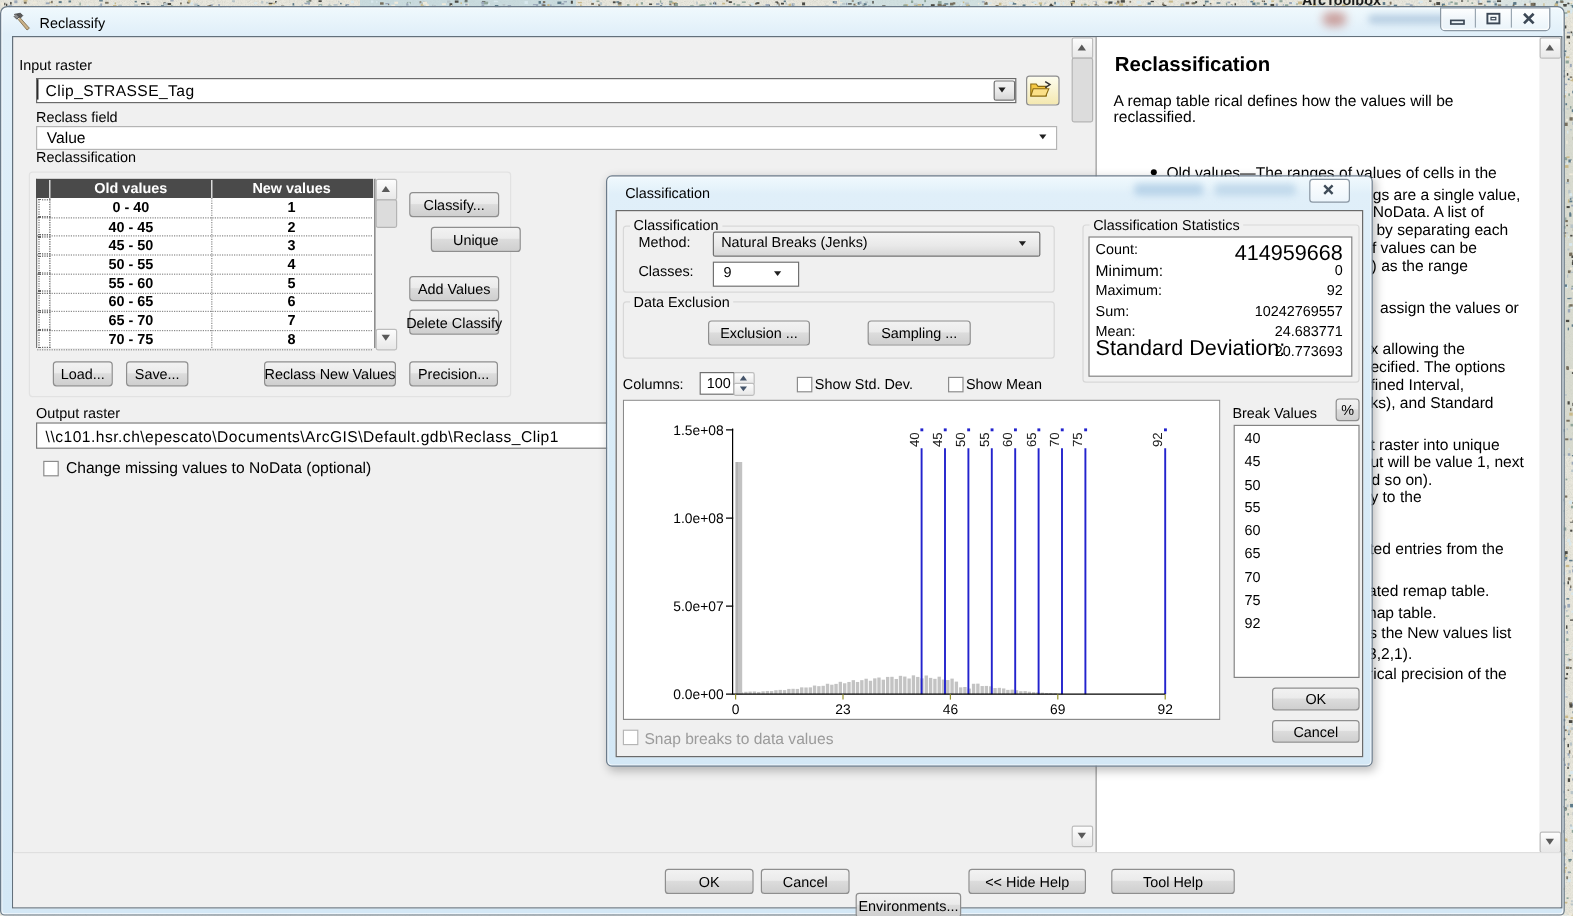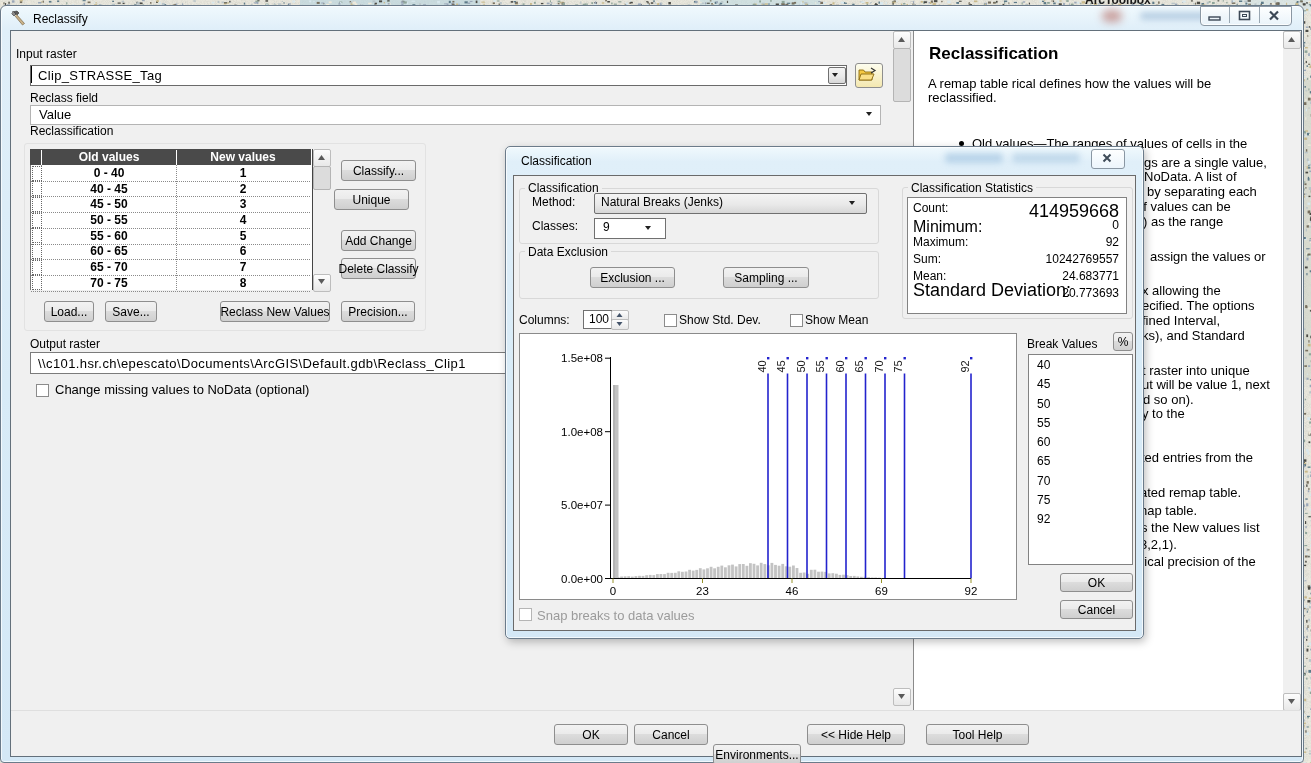--- a/index.html
+++ b/index.html
@@ -1002,22 +1002,22 @@
 <div class="abs" style="left:313px;top:149px;width:17px;height:141px;background:#f0f0f0"></div>
 <div class="sbb" style="left:313px;top:149px;width:16px;height:16px"></div>
 <div class="sbb" style="left:313px;top:274px;width:16px;height:16px"></div>
 <div class="sbb" style="left:313px;top:166px;width:16px;height:22px;background:#dcdcdc;border-color:#b4b4b4"></div>
 <svg class="abs" style="left:313px;top:149px" width="17" height="141" xmlns="http://www.w3.org/2000/svg">
 <path d="M8.5 6 L12 11 L5 11 Z" fill="#5a5a5a"></path>
 <path d="M8.5 135 L12 130 L5 130 Z" fill="#5a5a5a"></path>
 </svg>
 
 <div class="btn" style="left:341px;top:160px;width:73px;height:19px">Classify...</div>
-<div class="btn" style="left:334px;top:189px;width:73px;height:19px">Unique</div>
-<div class="btn" style="left:341px;top:230px;width:73px;height:19px">Add Change</div>
+<div class="btn" style="left:359px;top:189px;width:73px;height:19px">Unique</div>
+<div class="btn" style="left:341px;top:230px;width:73px;height:19px">Add Values</div>
 <div class="btn" style="left:341px;top:258px;width:73px;height:19px">Delete Classify</div>
 <div class="btn" style="left:44px;top:301px;width:48px;height:19px">Load...</div>
 <div class="btn" style="left:105px;top:301px;width:50px;height:19px">Save...</div>
 <div class="btn" style="left:220px;top:301px;width:108px;height:19px">Reclass New Values</div>
 <div class="btn" style="left:341px;top:301px;width:72px;height:19px">Precision...</div>
 
 <div class="lbl" style="left:30px;top:337px">Output raster</div>
 <div class="abs" style="left:30px;top:352px;width:848px;height:20px;background:#fff;border:1px solid #7b7b7b"></div>
 <div class="lbl" style="left:38px;top:356px;font-size:13px;letter-spacing:.4px">\\c101.hsr.ch\epescato\Documents\ArcGIS\Default.gdb\Reclass_Clip1</div>
 <div class="cb" style="left:36px;top:384px;width:11px;height:11px"></div>
@@ -1054,21 +1054,21 @@
  <div class="tri" style="left:645px;top:226px"></div>
  <div class="gb" style="left:519px;top:251px;width:358px;height:46px"></div>
  <div class="gbl" style="left:525px;top:245px">Data Exclusion</div>
  <div class="btn" style="left:590px;top:267px;width:83px;height:19px">Exclusion ...</div>
  <div class="btn" style="left:723px;top:267px;width:84px;height:19px">Sampling ...</div>
  <div class="gb" style="left:902px;top:187px;width:229px;height:130px"></div>
  <div class="gbl" style="left:908px;top:181px">Classification Statistics</div>
  <div class="abs" style="left:907px;top:197px;width:218px;height:115px;background:#fff;border:1px solid #828282"></div>
  <div class="abs" style="left:913px;top:201px;font-size:12px;white-space:nowrap">Count:</div>
     <div class="abs" style="left:960px;top:201px;width:159px;text-align:right;font-size:18px">414959668</div>
-    <div class="abs" style="left:913px;top:218px;font-size:16px;white-space:nowrap">Minimum:</div>
+    <div class="abs" style="left:913px;top:218px;font-size:13px;white-space:nowrap">Minimum:</div>
     <div class="abs" style="left:960px;top:218px;width:159px;text-align:right;font-size:12px">0</div>
     <div class="abs" style="left:913px;top:235px;font-size:12px;white-space:nowrap">Maximum:</div>
     <div class="abs" style="left:960px;top:235px;width:159px;text-align:right;font-size:12px">92</div>
     <div class="abs" style="left:913px;top:252px;font-size:12px;white-space:nowrap">Sum:</div>
     <div class="abs" style="left:960px;top:252px;width:159px;text-align:right;font-size:12px">10242769557</div>
     <div class="abs" style="left:913px;top:269px;font-size:12px;white-space:nowrap">Mean:</div>
     <div class="abs" style="left:960px;top:269px;width:159px;text-align:right;font-size:12px">24.683771</div>
     <div class="abs" style="left:913px;top:280px;font-size:18px;white-space:nowrap">Standard Deviation:</div>
     <div class="abs" style="left:960px;top:286px;width:159px;text-align:right;font-size:12px">20.773693</div>
  <div class="lbl" style="left:519px;top:313px">Columns:</div>

